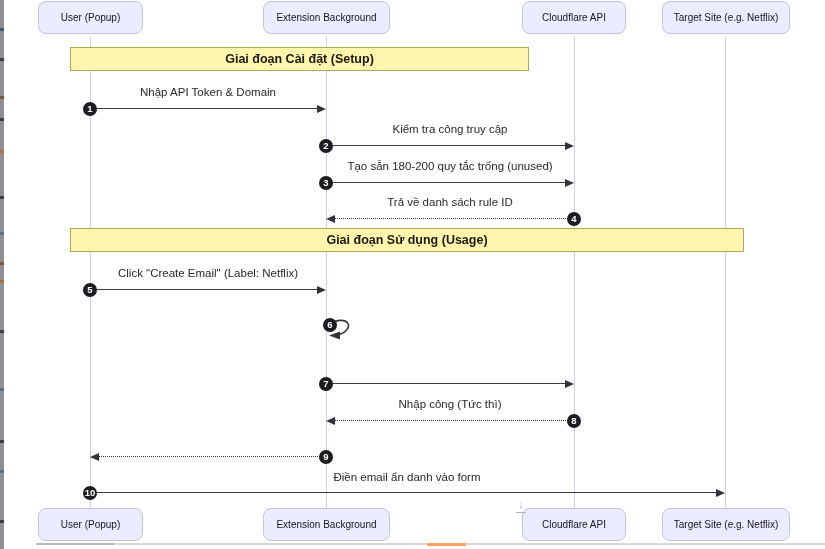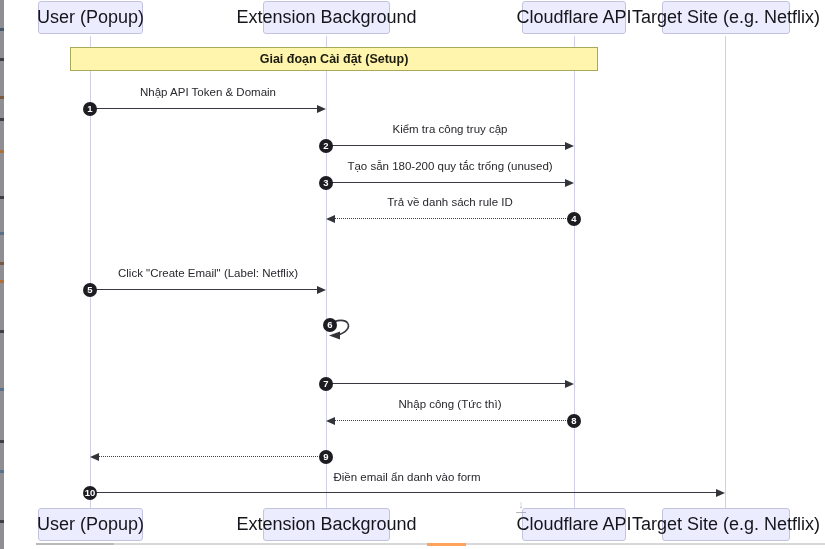--- a/index.html
+++ b/index.html
@@ -7,22 +7,22 @@
     position:relative;width:825px;height:549px;background:#ffffff;overflow:hidden;
     font-family:"Liberation Sans",sans-serif;color:#1d1d24;
   }
   
   .edge-strip{position:absolute;left:0;top:0;width:4px;height:549px;background:#8f8f93;}
   .edge-mark{position:absolute;left:0;width:4px;height:3px;}
   
   .lifeline{position:absolute;top:36px;height:472px;width:1px;background:#cfcfe6;}
   
   .actor{
-    position:absolute;height:33px;background:#ECECFF;border:1px solid #c3c3e0;border-radius:3px;
-    display:flex;align-items:center;justify-content:center;font-size:18px;color:#15151c;
+    position:absolute;height:33px;background:#ECECFF;border:1px solid #c3c3e0;border-radius:8px;
+    display:flex;align-items:center;justify-content:center;font-size:10px;color:#15151c;
     white-space:nowrap;box-sizing:border-box;
   }
   
   .phase{
     position:absolute;height:24px;background:#FFF5AD;border:1px solid #a9a95a;
     display:flex;align-items:center;justify-content:center;font-size:12.5px;font-weight:bold;
     color:#1b1b10;box-sizing:border-box;z-index:3;
   }
   
   .msg-label{position:absolute;transform:translateX(-50%);font-size:11.5px;color:#28282e;white-space:nowrap;z-index:2;}
@@ -77,21 +77,21 @@
   <div class="actor" style="left:263px;top:1px;width:127px">
       <span>Extension Background</span>
     </div>
   <div class="actor" style="left:522px;top:1px;width:104px">
       <span>Cloudflare API</span>
     </div>
   <div class="actor" style="left:662px;top:1px;width:128px">
       <span>Target Site (e.g. Netflix)</span>
     </div>
 
-  <div class="phase" style="left:70px;top:47px;width:528px">
+  <div class="phase" style="left:70px;top:47px;width:459px">
     <span>Giai đoạn Cài đặt (Setup)</span>
   </div>
 
   <div class="msg-label" style="left:208px;top:86px">Nhập API Token &amp; Domain</div>
   <div class="msg-line" style="left:90px;top:108px;width:227px"></div>
   <div class="ah-r" style="left:317px;top:104.5px"></div>
   <div class="num" style="left:90px;top:109px">1</div>
 
   <div class="msg-label" style="left:450px;top:123px">Kiểm tra công truy cập</div>
   <div class="msg-line" style="left:326px;top:145px;width:239px"></div>
@@ -101,20 +101,23 @@
   <div class="msg-label" style="left:450px;top:160px">Tạo sẵn 180-200 quy tắc trống (unused)</div>
   <div class="msg-line" style="left:326px;top:182px;width:239px"></div>
   <div class="ah-r" style="left:565px;top:178.5px"></div>
   <div class="num" style="left:326px;top:183px">3</div>
 
   <div class="msg-label" style="left:450px;top:196px">Trả về danh sách rule ID</div>
   <div class="msg-line dotted" style="left:335px;top:218px;width:239px"></div>
   <div class="ah-l" style="left:326px;top:214.5px"></div>
   <div class="num" style="left:574px;top:219px">4</div>
 
+  <div class="phase" style="left:70px;top:228px;width:674px">
+    <span>Giai đoạn Sử dụng (Usage)</span>
+  </div>
 
   <div class="msg-label" style="left:208px;top:267px">Click "Create Email" (Label: Netflix)</div>
   <div class="msg-line" style="left:90px;top:289px;width:227px"></div>
   <div class="ah-r" style="left:317px;top:285.5px"></div>
   <div class="num" style="left:90px;top:290px">5</div>
 
   <svg class="selfloop" style="left:326px;top:316px" width="34" height="26" viewBox="0 0 34 26">
     <path d="M2,9 C22,-4 32,14 10,19.5" fill="none" stroke="#383840" stroke-width="1.6"></path>
     <polygon points="14,15.5 14,23.5 3,19.5" fill="#33333a"></polygon>
   </svg>

